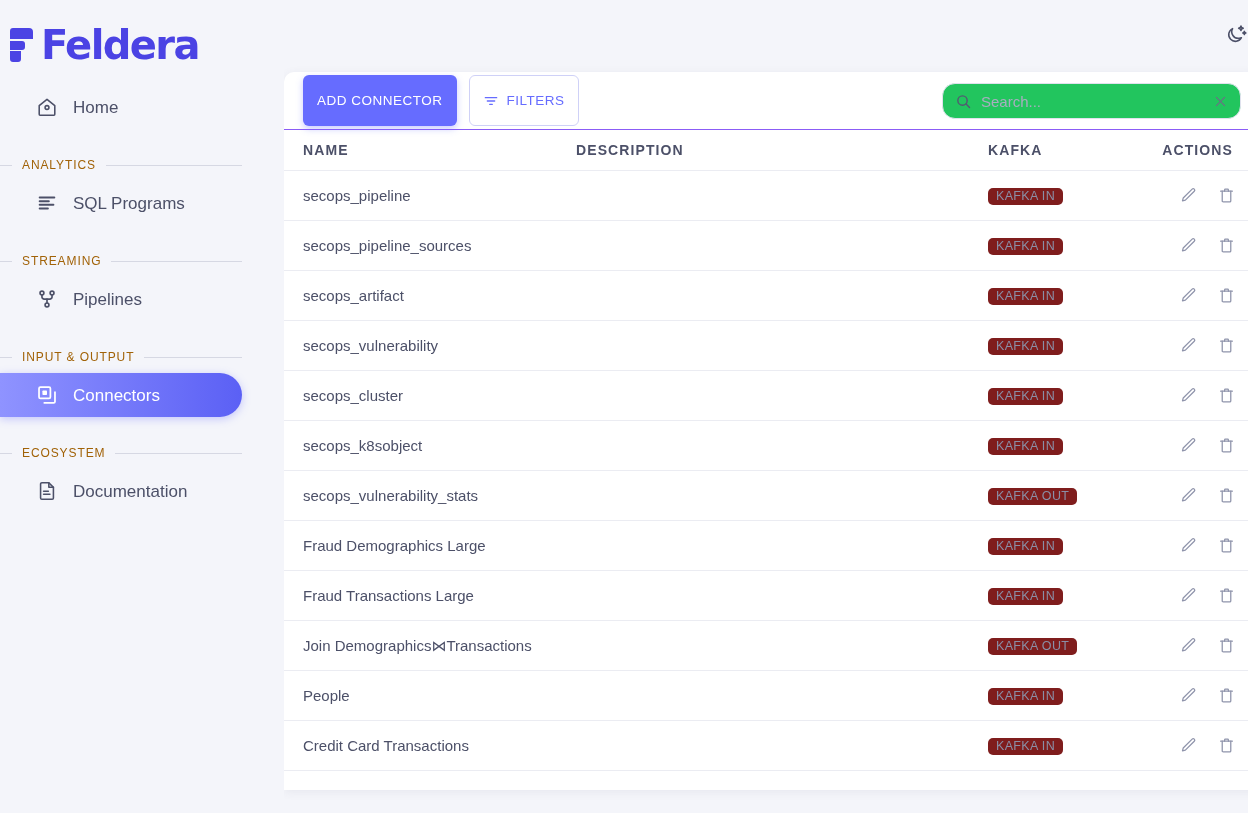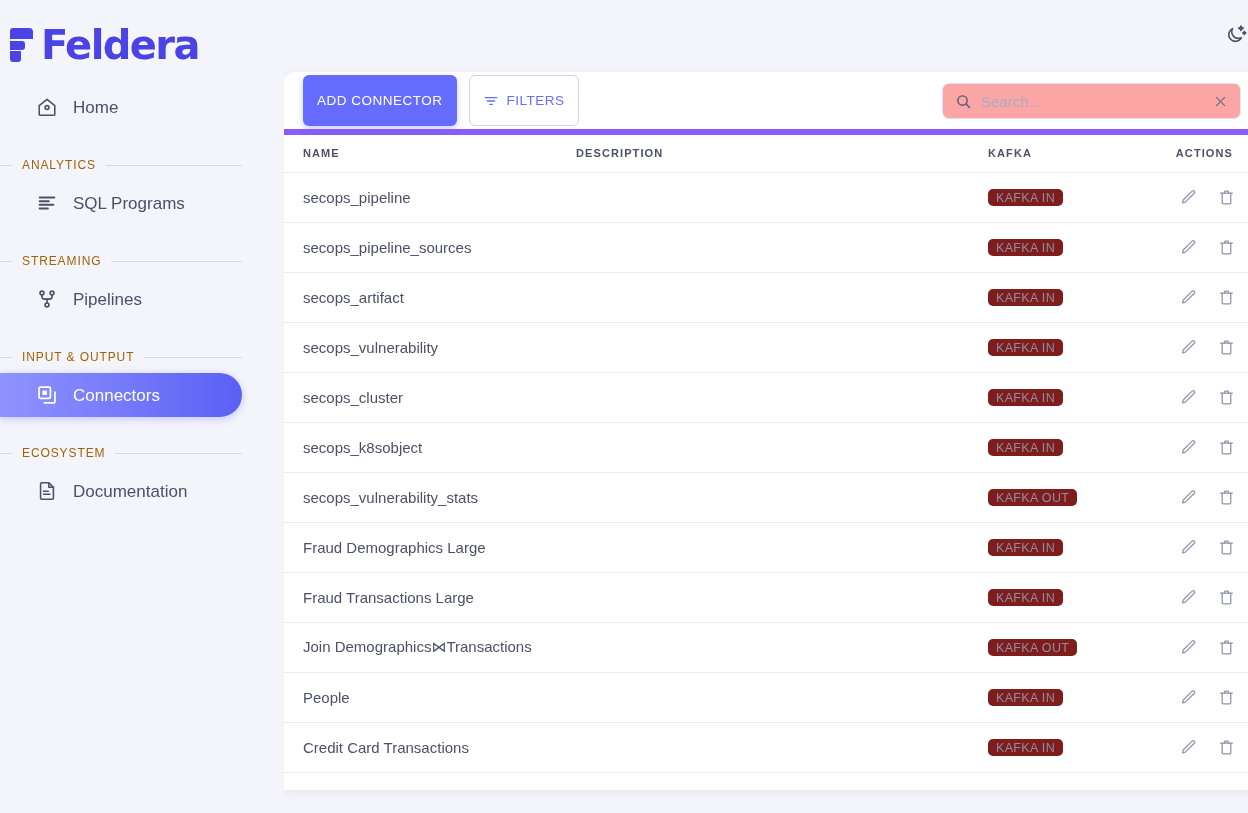--- a/index.html
+++ b/index.html
@@ -203,26 +203,26 @@
   }
   .btn-outline svg { display: block; }
 
   .search-box {
     position: absolute;
     right: 19px;
     top: 11px;
     width: 299px;
     height: 36px;
     border: 1px solid #e0e2ee;
-    border-radius: 7px;
+    border-radius: 13px;
     display: flex;
     align-items: center;
     padding: 0 10px 0 12px;
     gap: 9px;
-    background: #fca5a5;
+    background: #22c55e;
   }
   .search-icon { color: #545872; display: flex; flex: 0 0 auto; }
   .search-input {
     flex: 1 1 auto;
     border: none;
     outline: none;
     font-family: "Liberation Sans", sans-serif;
     font-size: 15px;
     color: #4c5068;
     background: transparent;
@@ -237,26 +237,26 @@
   }
 
   
   .table {
     width: 100%;
     border-collapse: collapse;
     table-layout: fixed;
   }
   .table thead th {
     text-align: left;
-    font-size: 11px;
+    font-size: 14px;
     font-weight: 600;
     letter-spacing: 1.1px;
     color: #4c5068;
     padding: 12px 0 12px 0;
-    border-top: 6px solid #8b5cf6;
+    border-top: 1px solid #8b5cf6;
     border-bottom: 1px solid #ebecf2;
     height: 40px;
     background: #fff;
   }
   .th-name { padding-left: 19px !important; width: 292px; }
   .th-desc { width: 412px; }
   .th-type { width: 152px; }
   .th-actions { width: 120px; text-align: right !important; padding-right: 27px !important; }
 
   .table tbody td {

